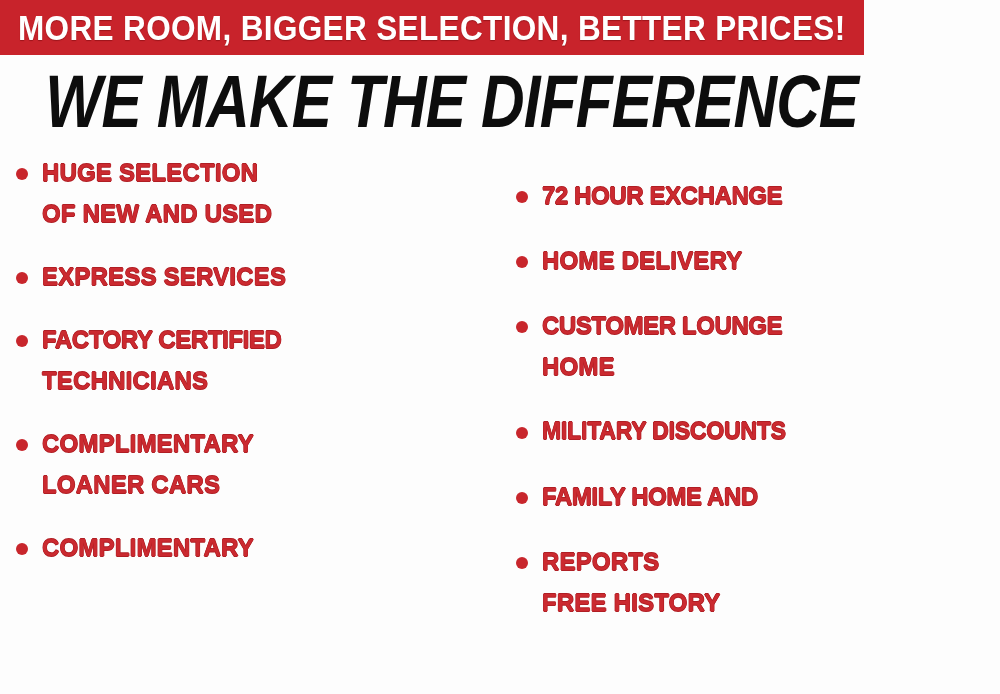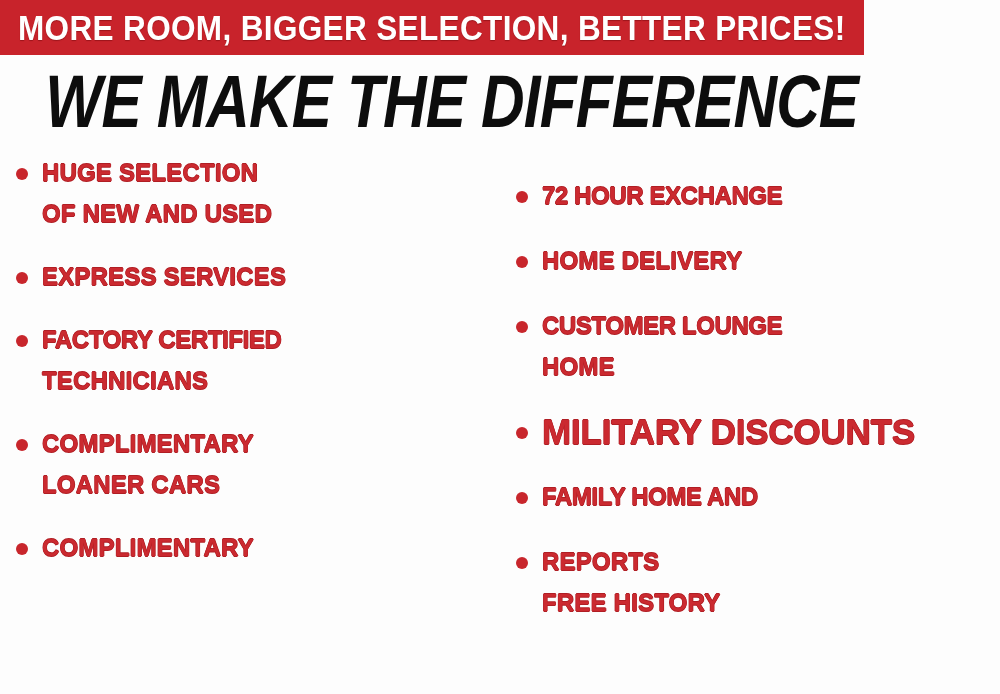--- a/index.html
+++ b/index.html
@@ -116,21 +116,21 @@
     text-shadow:
       0.6px 0 0 #b01e24,
       -0.6px 0 0 #b01e24,
       0 0.6px 0 #b01e24,
       0 -0.6px 0 #b01e24;
   }
   .bullet-text.tight {
     letter-spacing: -0.4px;
   }
   .bullet-text.wide-fit {
-    font-size: 35px;
+    font-size: 23px;
     letter-spacing: -0.2px;
   }
 </style>
 </head>
 <body>
 
 <div class="poster">
 
   <div class="banner">
     <span class="banner-text">MORE ROOM, BIGGER SELECTION, BETTER PRICES!</span>

